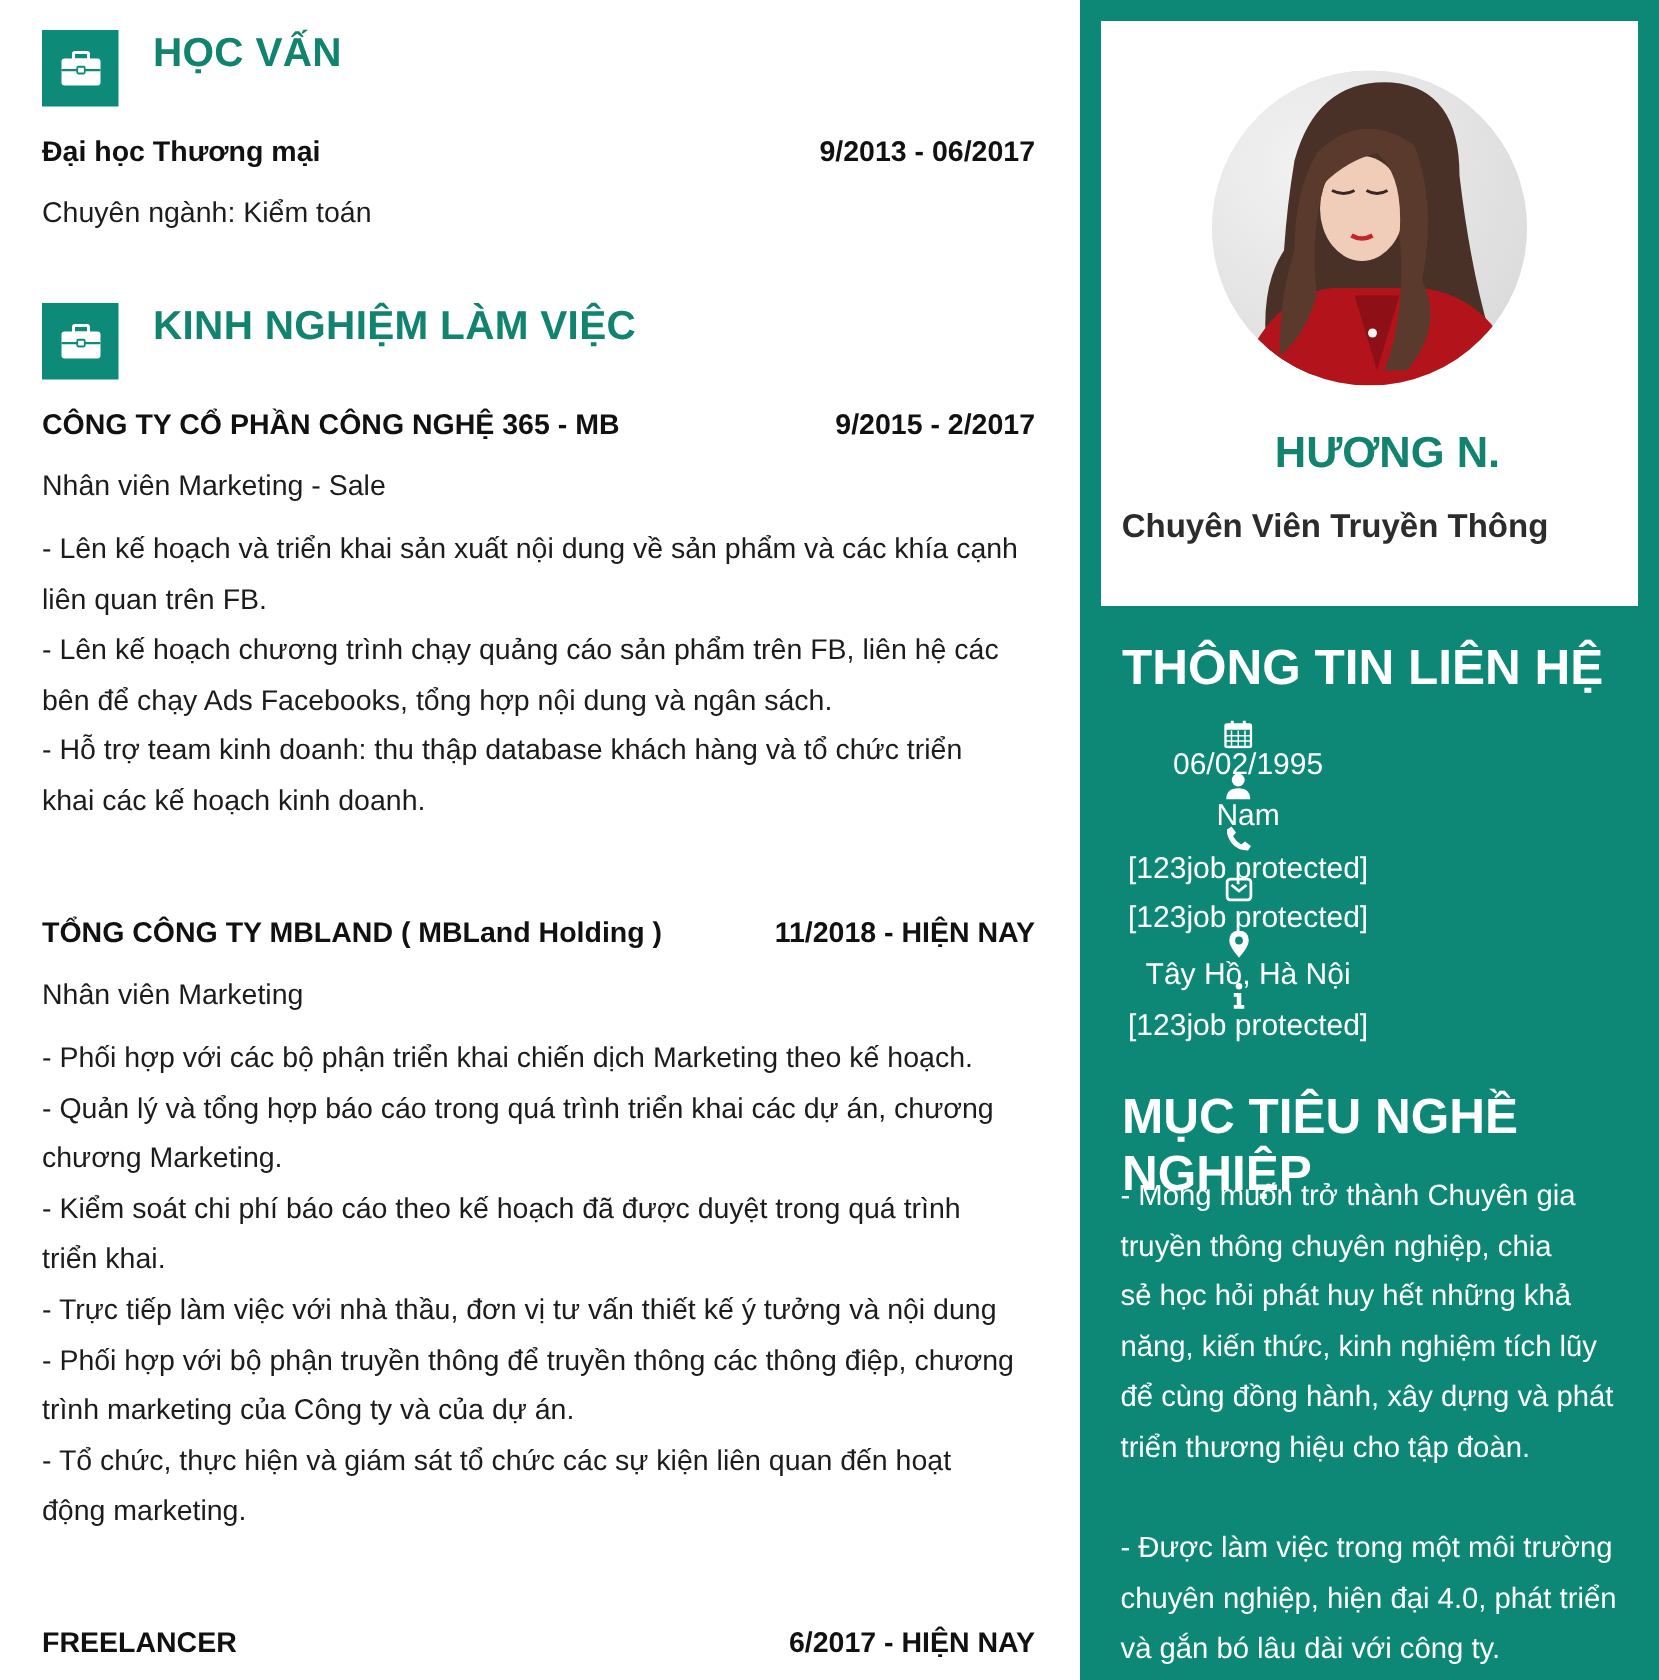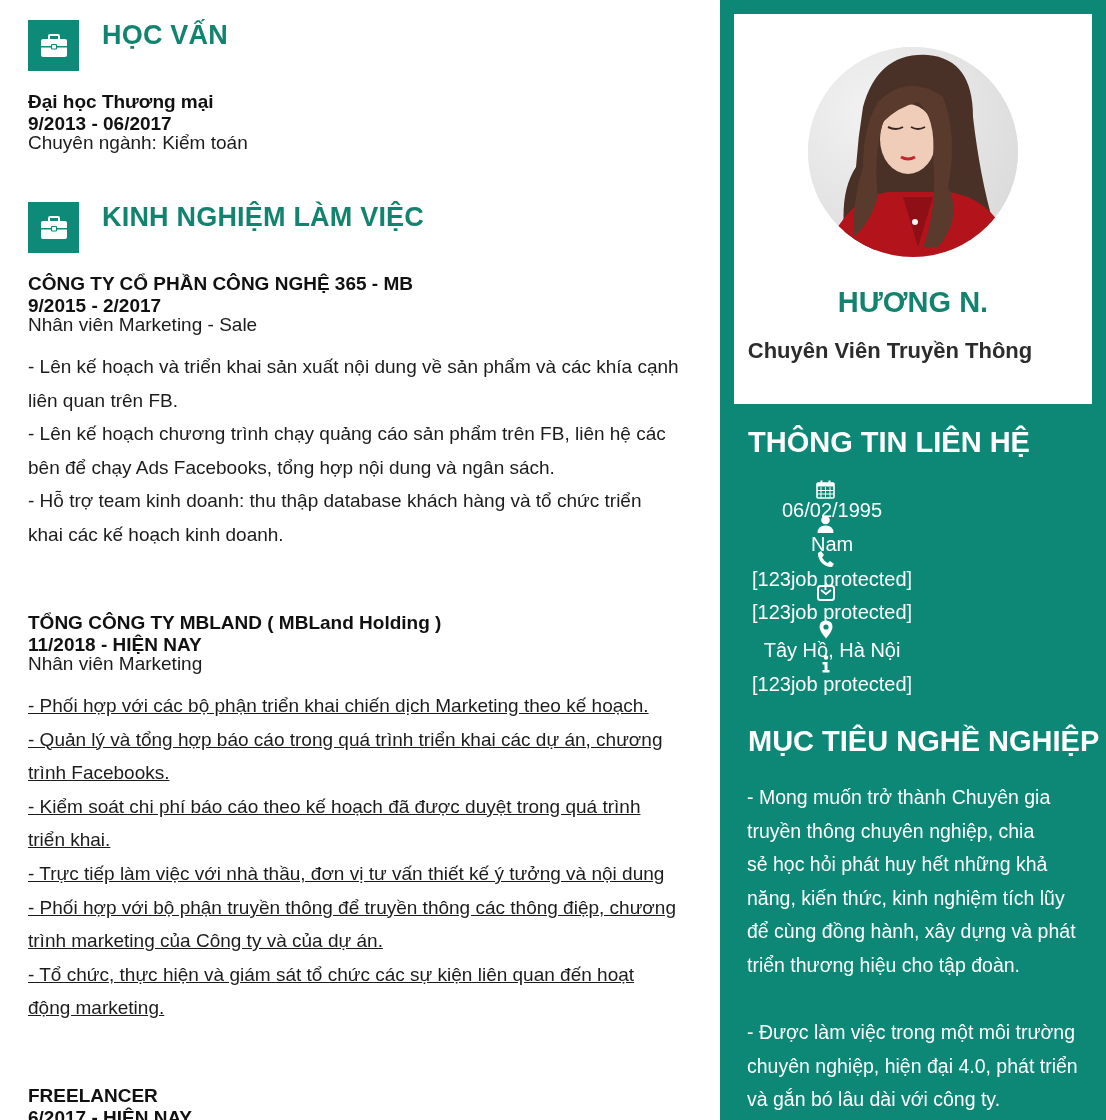--- a/index.html
+++ b/index.html
@@ -5,34 +5,34 @@
   * { box-sizing: border-box; margin: 0; padding: 0; }
   html, body { width: 1106px; height: 1120px; overflow: hidden; background: #ffffff; }
   body { position: relative; font-family: "Liberation Sans", "DejaVu Sans", sans-serif; color: #1a1a1a; }
 
   
   .left { position: absolute; left: 0; top: 0; width: 720px; height: 1120px; background: #fff; }
   .section-head { position: absolute; left: 28px; display: flex; }
   .section-icon { width: 51px; height: 51px; background: #0e8a78; display: flex; align-items: center; justify-content: center; }
   .section-title { margin-left: 23px; font-size: 27px; font-weight: bold; color: #12836f; letter-spacing: 0.2px; }
 
-  .row { position: absolute; left: 28px; width: 662px; display: flex; justify-content: flex-end; align-items: baseline; flex-direction: column; }
+  .row { position: absolute; left: 28px; width: 662px; display: flex; justify-content: space-between; align-items: baseline; }
   .row-title { font-size: 19px; font-weight: bold; color: #111; }
   .row-date { font-size: 19px; font-weight: bold; color: #111; }
   .line { position: absolute; left: 28px; width: 670px; font-size: 19px; color: #1c1c1c; }
   .bullets { position: absolute; left: 28px; width: 670px; font-size: 19px; line-height: 33.6px; color: #1c1c1c; }
 
   
   .right { position: absolute; left: 720px; top: 0; width: 386px; height: 1120px; background: #0d8877; }
   .card { position: absolute; left: 14px; top: 14px; width: 358px; height: 390px; background: #fff; }
   .avatar { position: absolute; left: 74px; top: 33px; width: 210px; height: 210px; border-radius: 50%; overflow: hidden; background: #e9e9e9; }
-  .name { position: absolute; left: 0; top: 272px; width: 358px; text-align: center; font-size: 29px; font-weight: bold; color: #12836f; }
+  .name { position: absolute; left: 12px; top: 272px; width: 358px; text-align: center; font-size: 29px; font-weight: bold; color: #12836f; }
   .job { position: absolute; left: 0; top: 324px; width: 312px; text-align: center; font-size: 22px; font-weight: bold; color: #2c2c2c; }
 
-  .r-title { position: absolute; left: 28px; font-size: 29px; font-weight: bold; color: #fff; }
+  .r-title { position: absolute; left: 28px; font-size: 33px; font-weight: bold; color: #fff; }
   .contact { position: absolute; left: 32px; top: 480px; }
   .c-item { display: flex; align-items: center; height: 35px; flex-direction: column; }
   .c-icon { width: 22px; height: 22px; display: flex; align-items: center; justify-content: center; margin-right: 13px; }
   .c-text { font-size: 20px; color: #fff; }
   .goal { position: absolute; left: 27px; top: 781px; width: 345px; font-size: 19.5px; line-height: 33.6px; color: #fff; }
   .goal p { margin: 0; }
   .goal .gap { height: 33.6px; }
 </style>
 </head>
 <body>
@@ -81,24 +81,24 @@
     <div>bên để chạy Ads Facebooks, tổng hợp nội dung và ngân sách.</div>
     <div>- Hỗ trợ team kinh doanh: thu thập database khách hàng và tổ chức triển</div>
     <div>khai các kế hoạch kinh doanh.</div>
   </div>
 
   <div class="row" style="top:612px;">
     <span class="row-title">TỔNG CÔNG TY MBLAND ( MBLand Holding )</span>
     <span class="row-date">11/2018 - HIỆN NAY</span>
   </div>
   <div class="line" style="top:653px;">Nhân viên Marketing</div>
-  <div class="bullets" style="top:689px;text-decoration:underline;">
+  <div class="bullets" style="top:689px;">
     <div>- Phối hợp với các bộ phận triển khai chiến dịch Marketing theo kế hoạch.</div>
     <div>- Quản lý và tổng hợp báo cáo trong quá trình triển khai các dự án, chương</div>
-    <div>trình Facebooks.</div>
+    <div>chương Marketing.</div>
     <div>- Kiểm soát chi phí báo cáo theo kế hoạch đã được duyệt trong quá trình</div>
     <div>triển khai.</div>
     <div>- Trực tiếp làm việc với nhà thầu, đơn vị tư vấn thiết kế ý tưởng và nội dung</div>
     <div>- Phối hợp với bộ phận truyền thông để truyền thông các thông điệp, chương</div>
     <div>trình marketing của Công ty và của dự án.</div>
     <div>- Tổ chức, thực hiện và giám sát tổ chức các sự kiện liên quan đến hoạt</div>
     <div>động marketing.</div>
   </div>
 
   <div class="row" style="top:1085px;">

